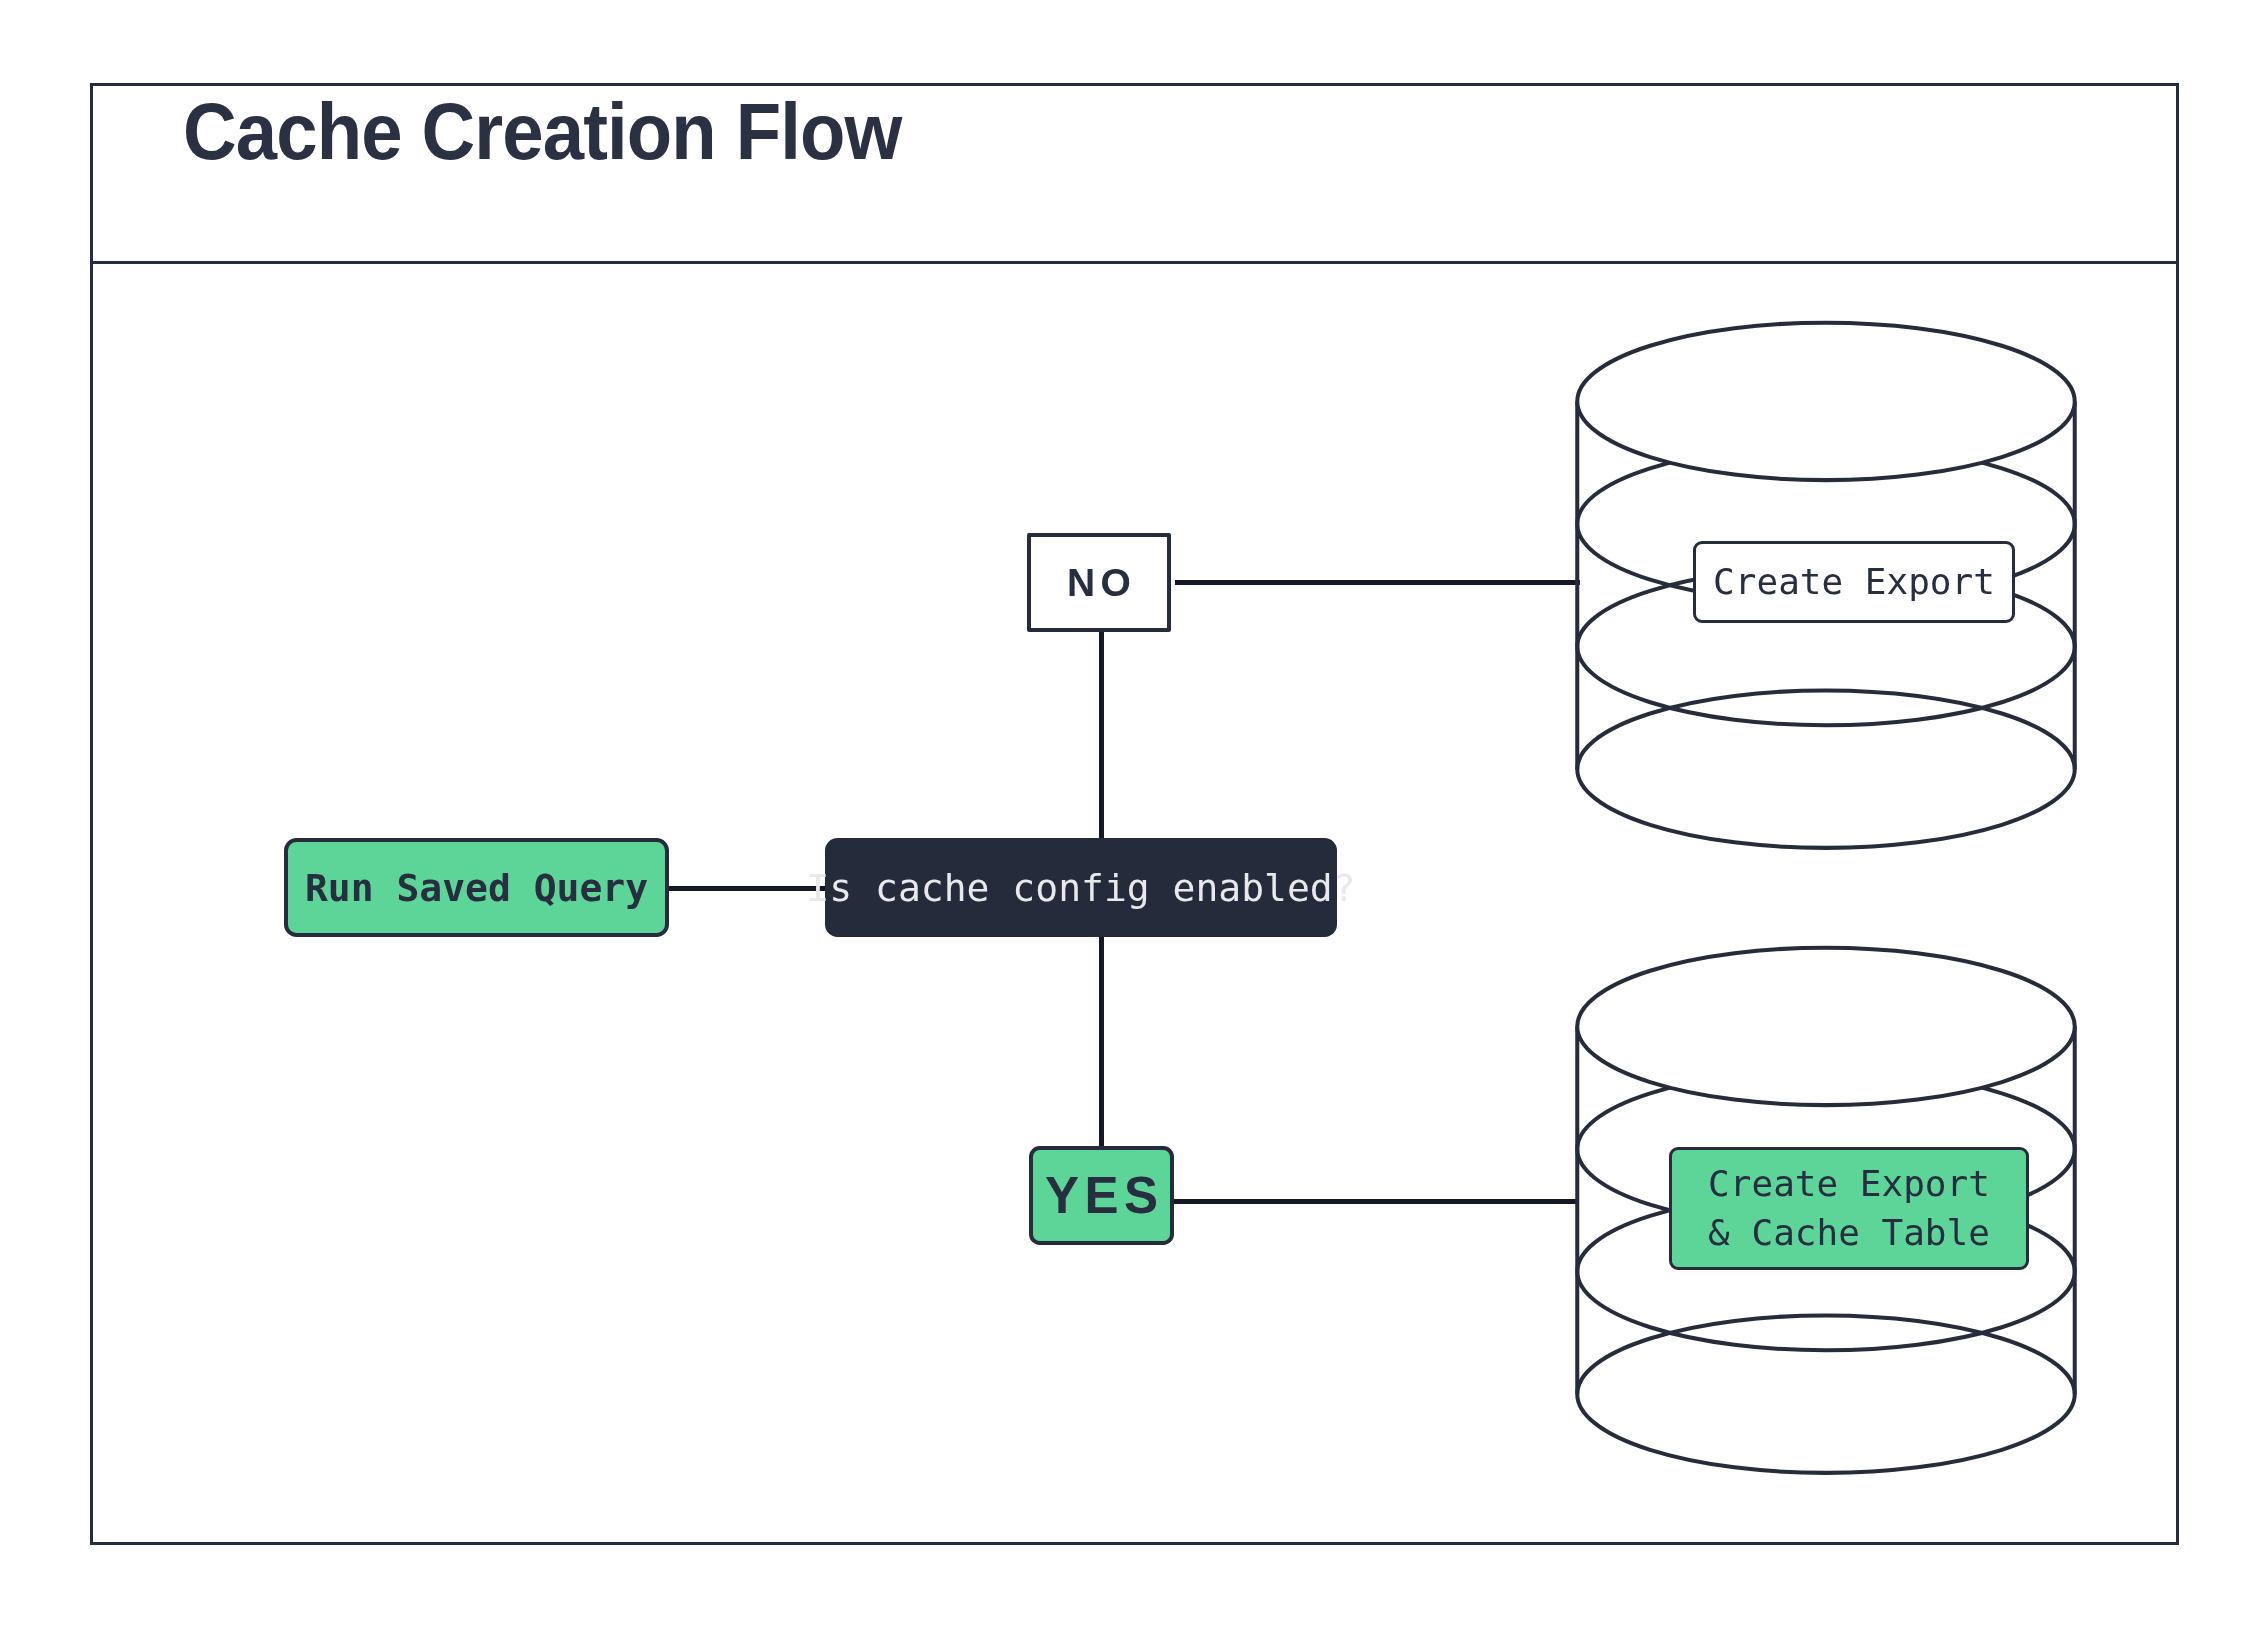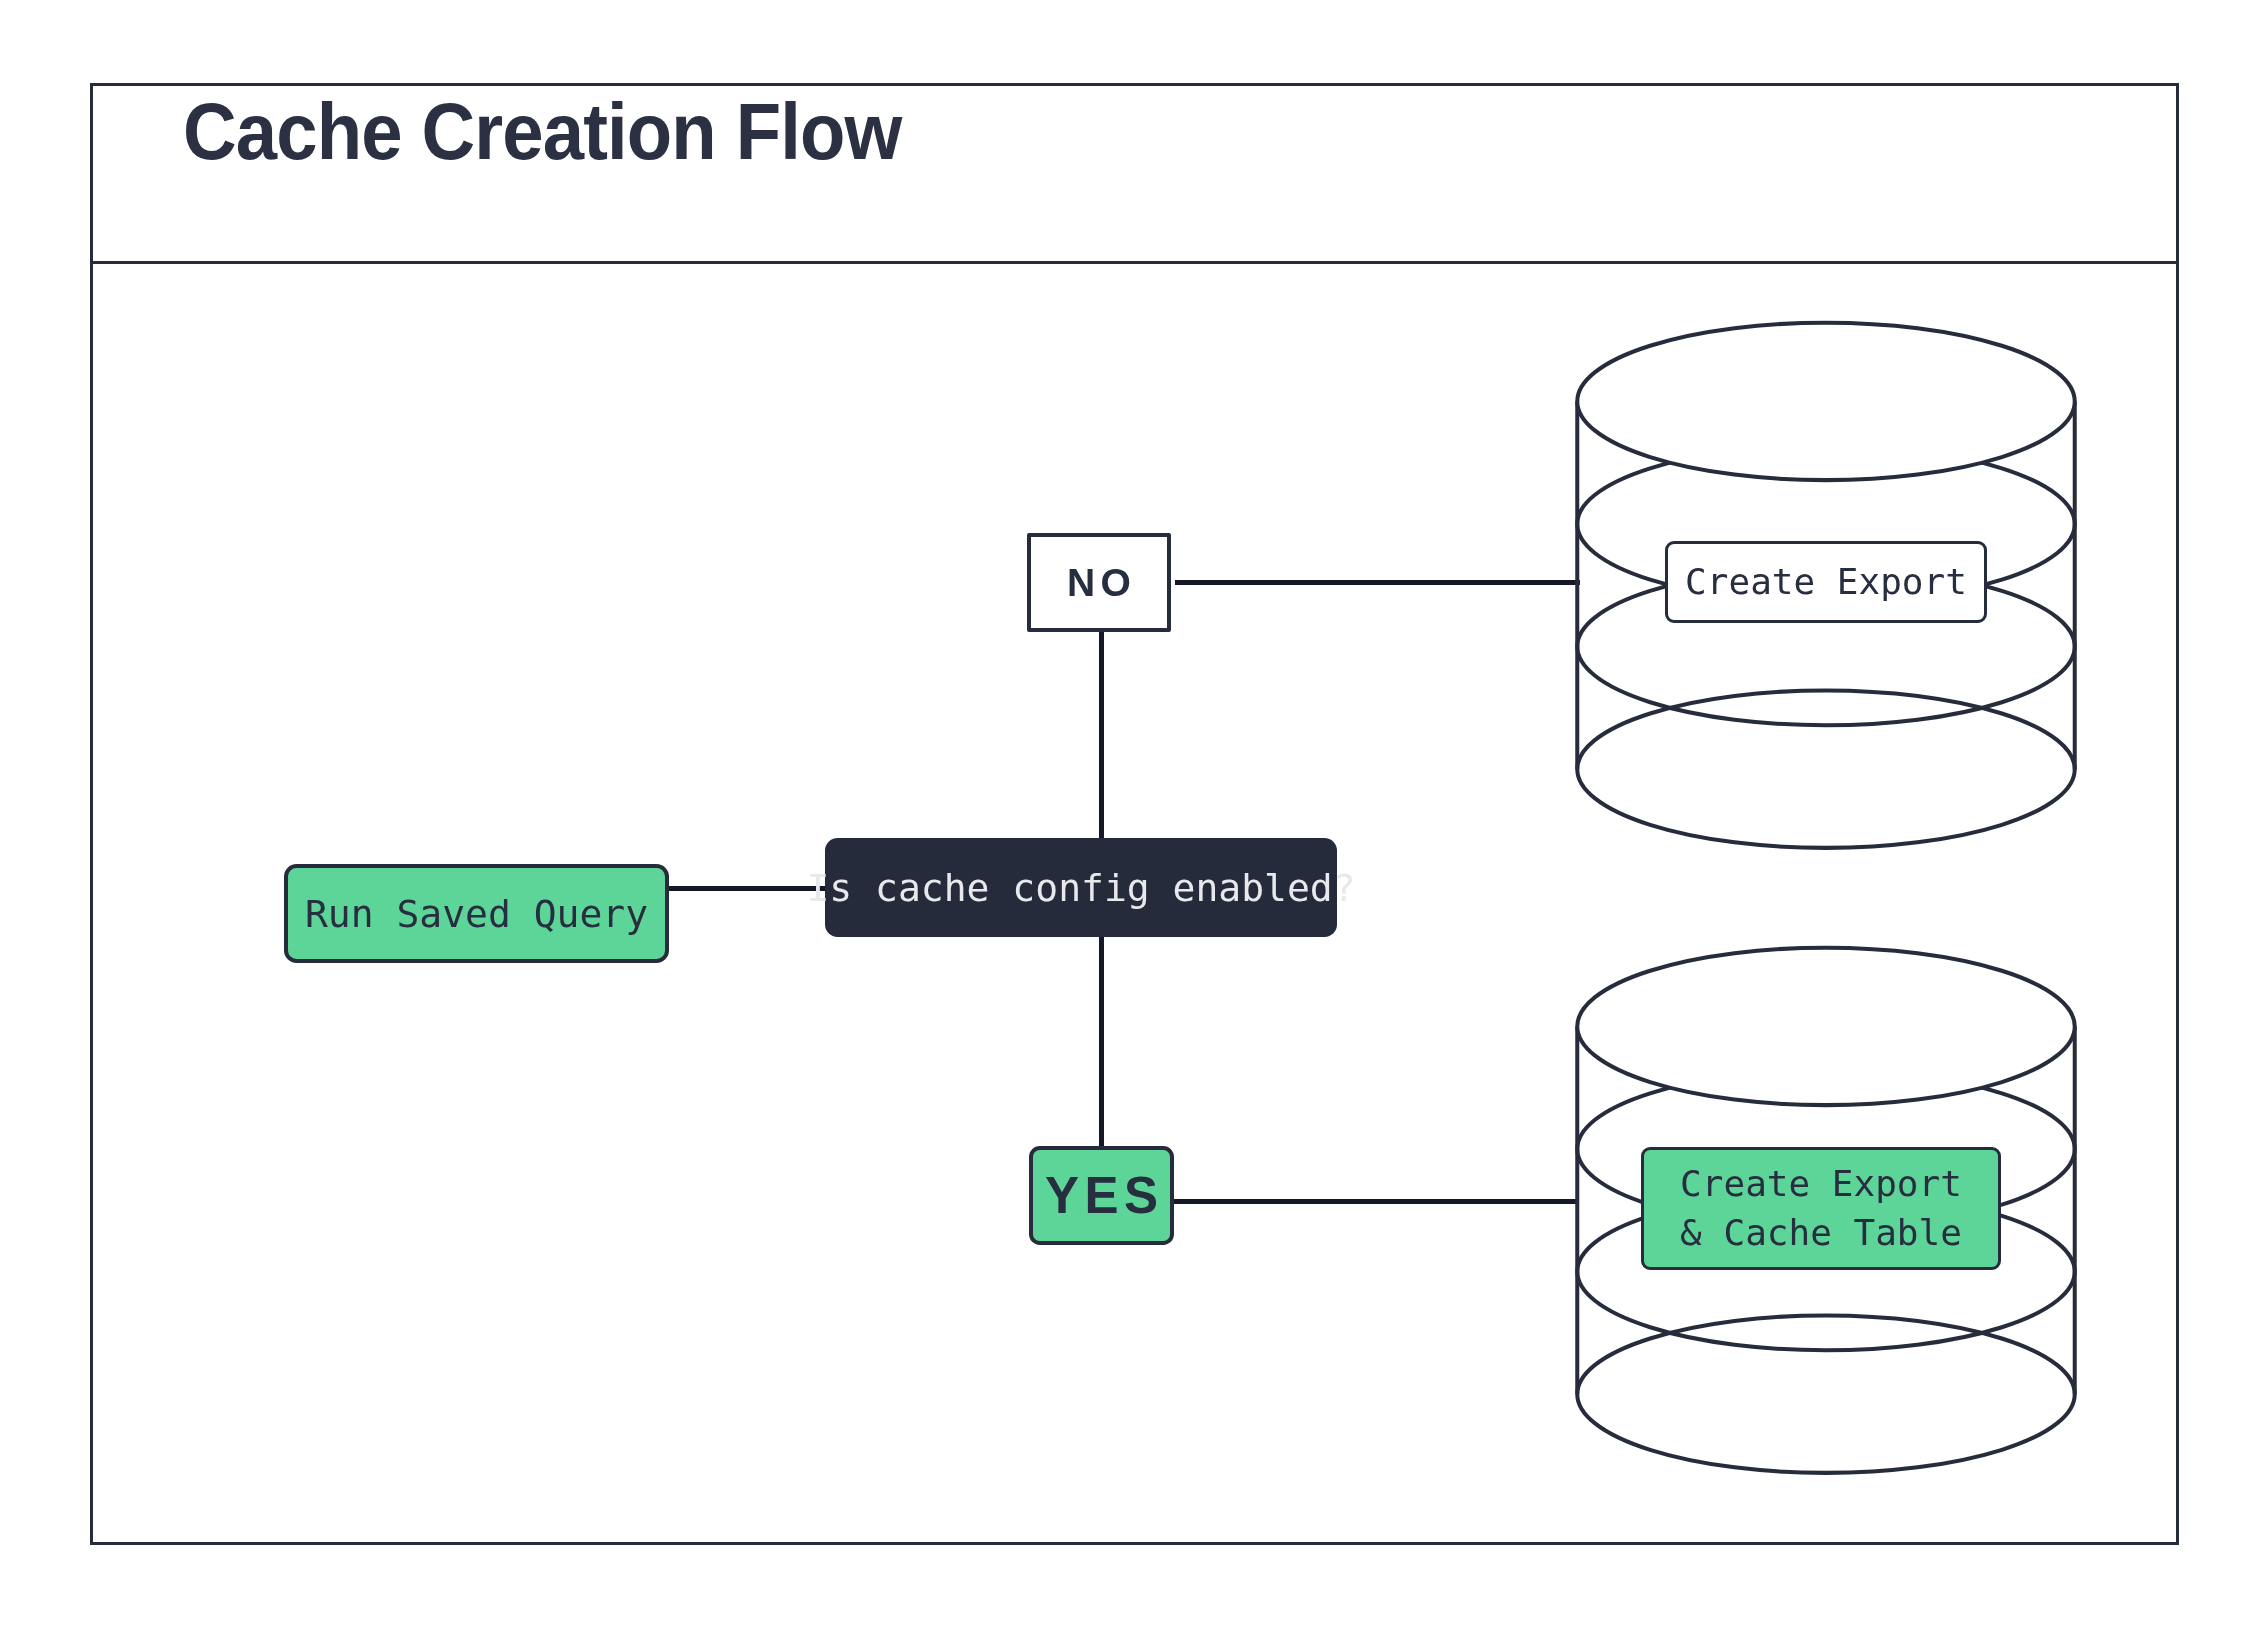--- a/index.html
+++ b/index.html
@@ -63,22 +63,21 @@
   }
   .node.mono {
     font-family: "DejaVu Sans Mono", "Liberation Mono", monospace;
   }
   .node-start {
     left: 280px; top: 836px; width: 385px; height: 99px;
     background: #5ed598;
     border: 4.5px solid #262c3b;
     color: #272e3f;
     font-size: 38px;
-    font-weight: 400;
-    margin-top: 26px;
+    font-weight: 700;
   }
   .node-decision {
     left: 821px; top: 836px; width: 512px; height: 99px;
     background: #252b3a;
     color: #e8e9ec;
     font-size: 38px;
     font-weight: 500;
   }
   .node-no {
     left: 1024px; top: 530px; width: 144px; height: 99px;
@@ -117,20 +116,21 @@
     justify-content: center;
     box-sizing: border-box;
     border: 3.6px solid #262c3b;
     border-radius: 9px;
     font-family: "DejaVu Sans Mono", "Liberation Mono", monospace;
     font-size: 36px;
     font-weight: 500;
     color: #272e3f;
     line-height: 1.35;
     white-space: nowrap;
+    margin-left: 28px;
   }
   .label-export {
     left: 1661px; top: 538px; width: 322px; height: 82px;
     background: #ffffff;
   }
   .label-export-cache {
     left: 1637px; top: 1145px; width: 360px; height: 123px;
     background: #5ed598;
   }
 </style>

